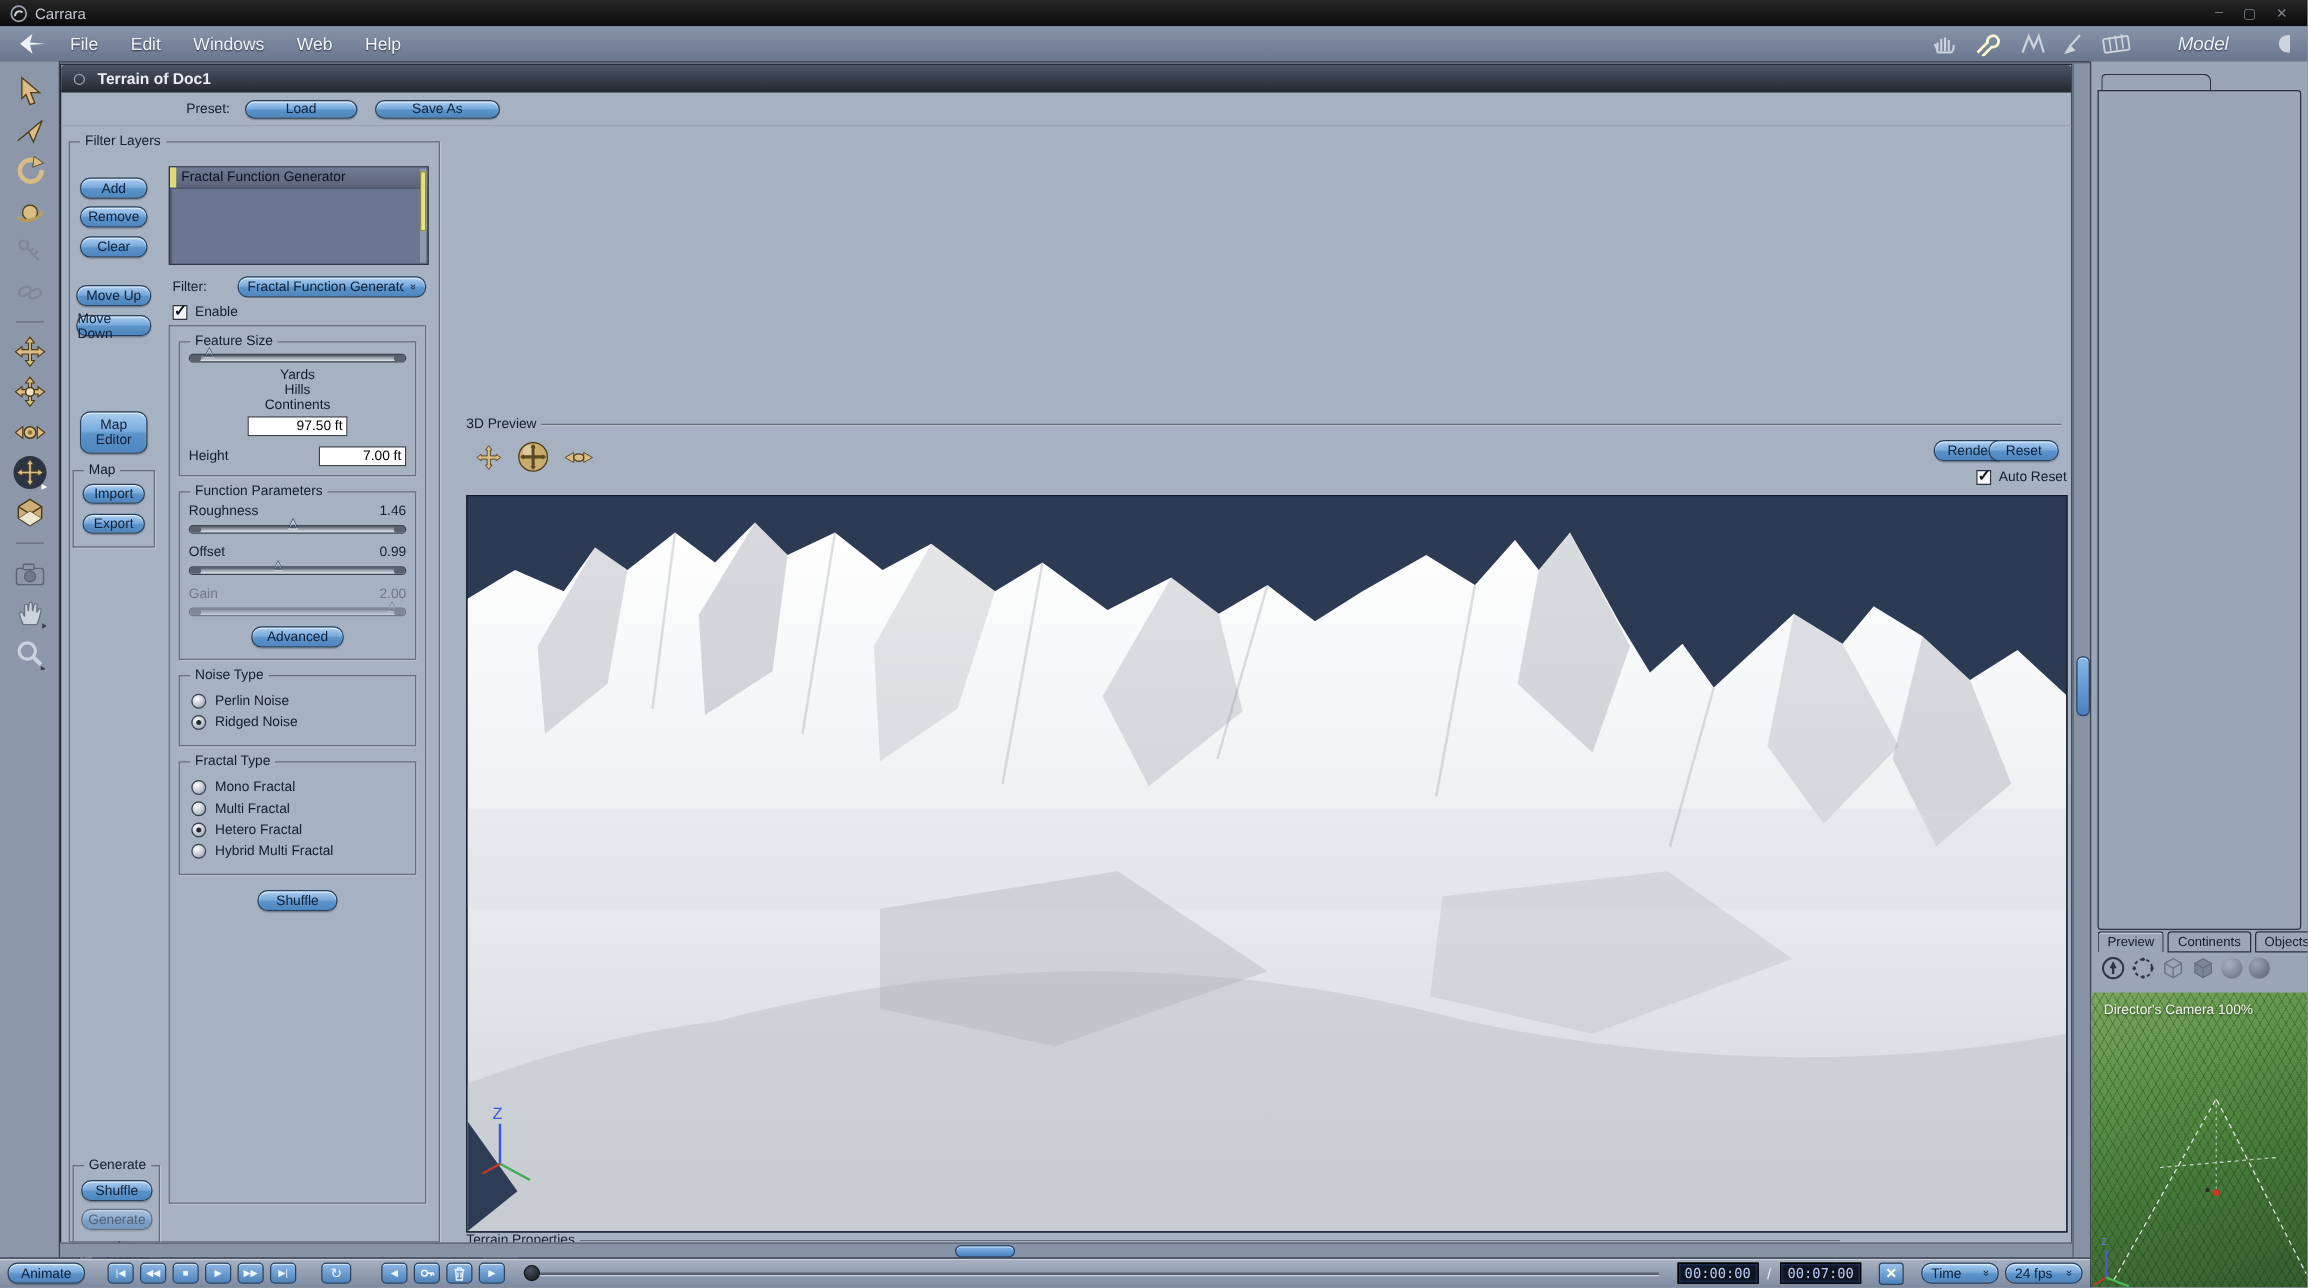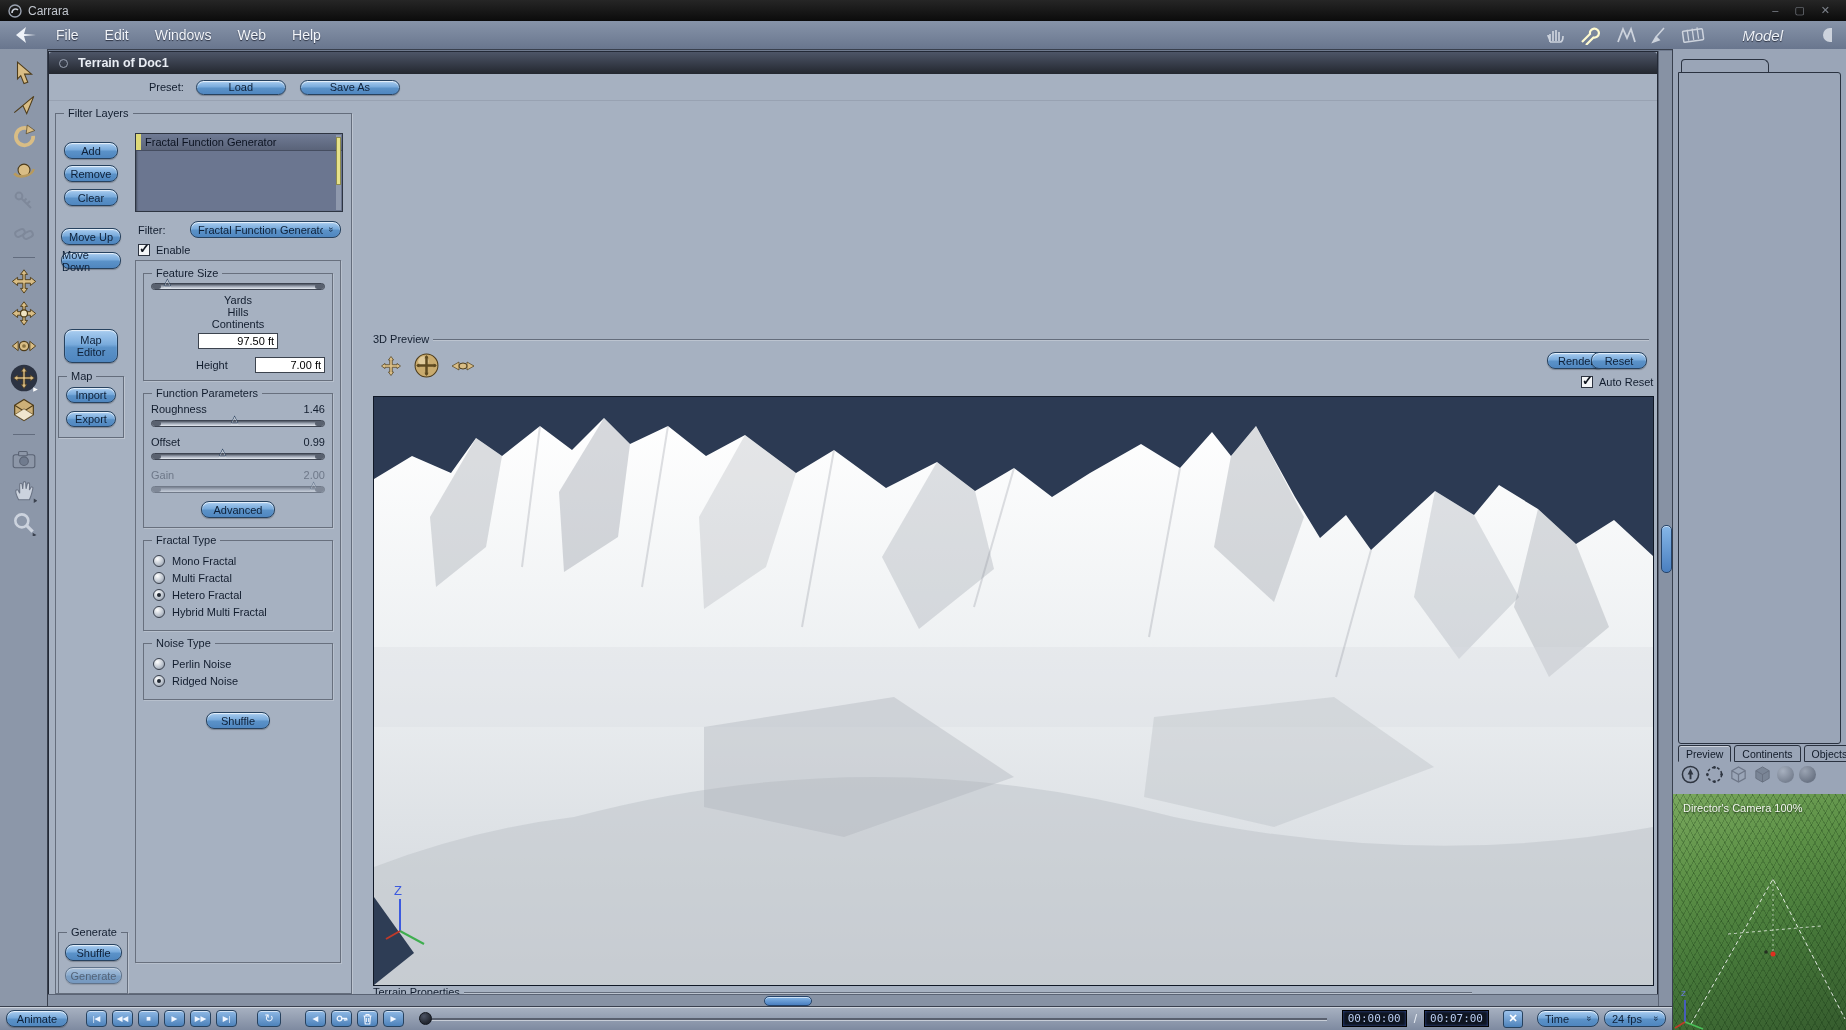--- a/index.html
+++ b/index.html
@@ -314,21 +314,21 @@
           <span class="glabel">Feature Size</span>
           <div class="slider">
               <span class="sthumb" style="left:9%;">△</span>
             </div>
           <div class="prow" style="margin-top:4px;flex-direction:column;">
             <span class="lab">Yards</span>
             <span class="lab">Hills</span>
             <span class="lab">Continents</span>
           </div>
           <div class="field" style="width:72px;margin:3px auto 0;">97.50 ft</div>
-          <div class="prow" style="margin-top:8px;margin-left:45px;">
+          <div class="prow" style="margin-top:8px;">
             <span class="lab">Height</span>
             <div class="field" style="width:62px;">7.00 ft</div>
           </div>
         </div>
 
         <div class="dgb">
           <span class="glabel">Function Parameters</span>
           <div class="prow">
             <span class="lab">Roughness</span>
             <span class="lab">1.46</span>
@@ -347,48 +347,48 @@
             <span class="lab dim">Gain</span>
             <span class="lab dim">2.00</span>
           </div>
           <div class="slider dis" style="margin:5px 0 8px;">
               <span class="sthumb" style="left:94%;">△</span>
             </div>
           <div class="b" style="width:74px;height:17px;margin:6px auto 2px;">Advanced</div>
         </div>
 
         <div class="dgb">
+          <span class="glabel">Noise Type</span>
+          <div class="radiorow">
+            <span class="radio"></span>
+            <span class="lab">Perlin Noise</span>
+          </div>
+          <div class="radiorow">
+            <span class="radio on"></span>
+            <span class="lab">Ridged Noise</span>
+          </div>
+        </div>
+
+        <div class="dgb">
           <span class="glabel">Fractal Type</span>
           <div class="radiorow">
             <span class="radio"></span>
             <span class="lab">Mono Fractal</span>
           </div>
           <div class="radiorow">
             <span class="radio"></span>
             <span class="lab">Multi Fractal</span>
           </div>
           <div class="radiorow">
             <span class="radio on"></span>
             <span class="lab">Hetero Fractal</span>
           </div>
           <div class="radiorow">
             <span class="radio"></span>
             <span class="lab">Hybrid Multi Fractal</span>
-          </div>
-        </div>
-
-        <div class="dgb">
-          <span class="glabel">Noise Type</span>
-          <div class="radiorow">
-            <span class="radio"></span>
-            <span class="lab">Perlin Noise</span>
-          </div>
-          <div class="radiorow">
-            <span class="radio on"></span>
-            <span class="lab">Ridged Noise</span>
           </div>
         </div>
 
         <div class="b" style="width:64px;height:17px;margin:10px auto;">Shuffle</div>
       </div>
     </div>
 
     <div class="gb abs" style="left:324px;top:11px;width:1099px;height:220px;border:none;box-shadow:none;">
       <div class="hr abs" style="left:0;right:0;top:0;"></div>
       <span class="glabel" style="top:-6px;left:0;padding-left:0;">Terrain Properties</span>

